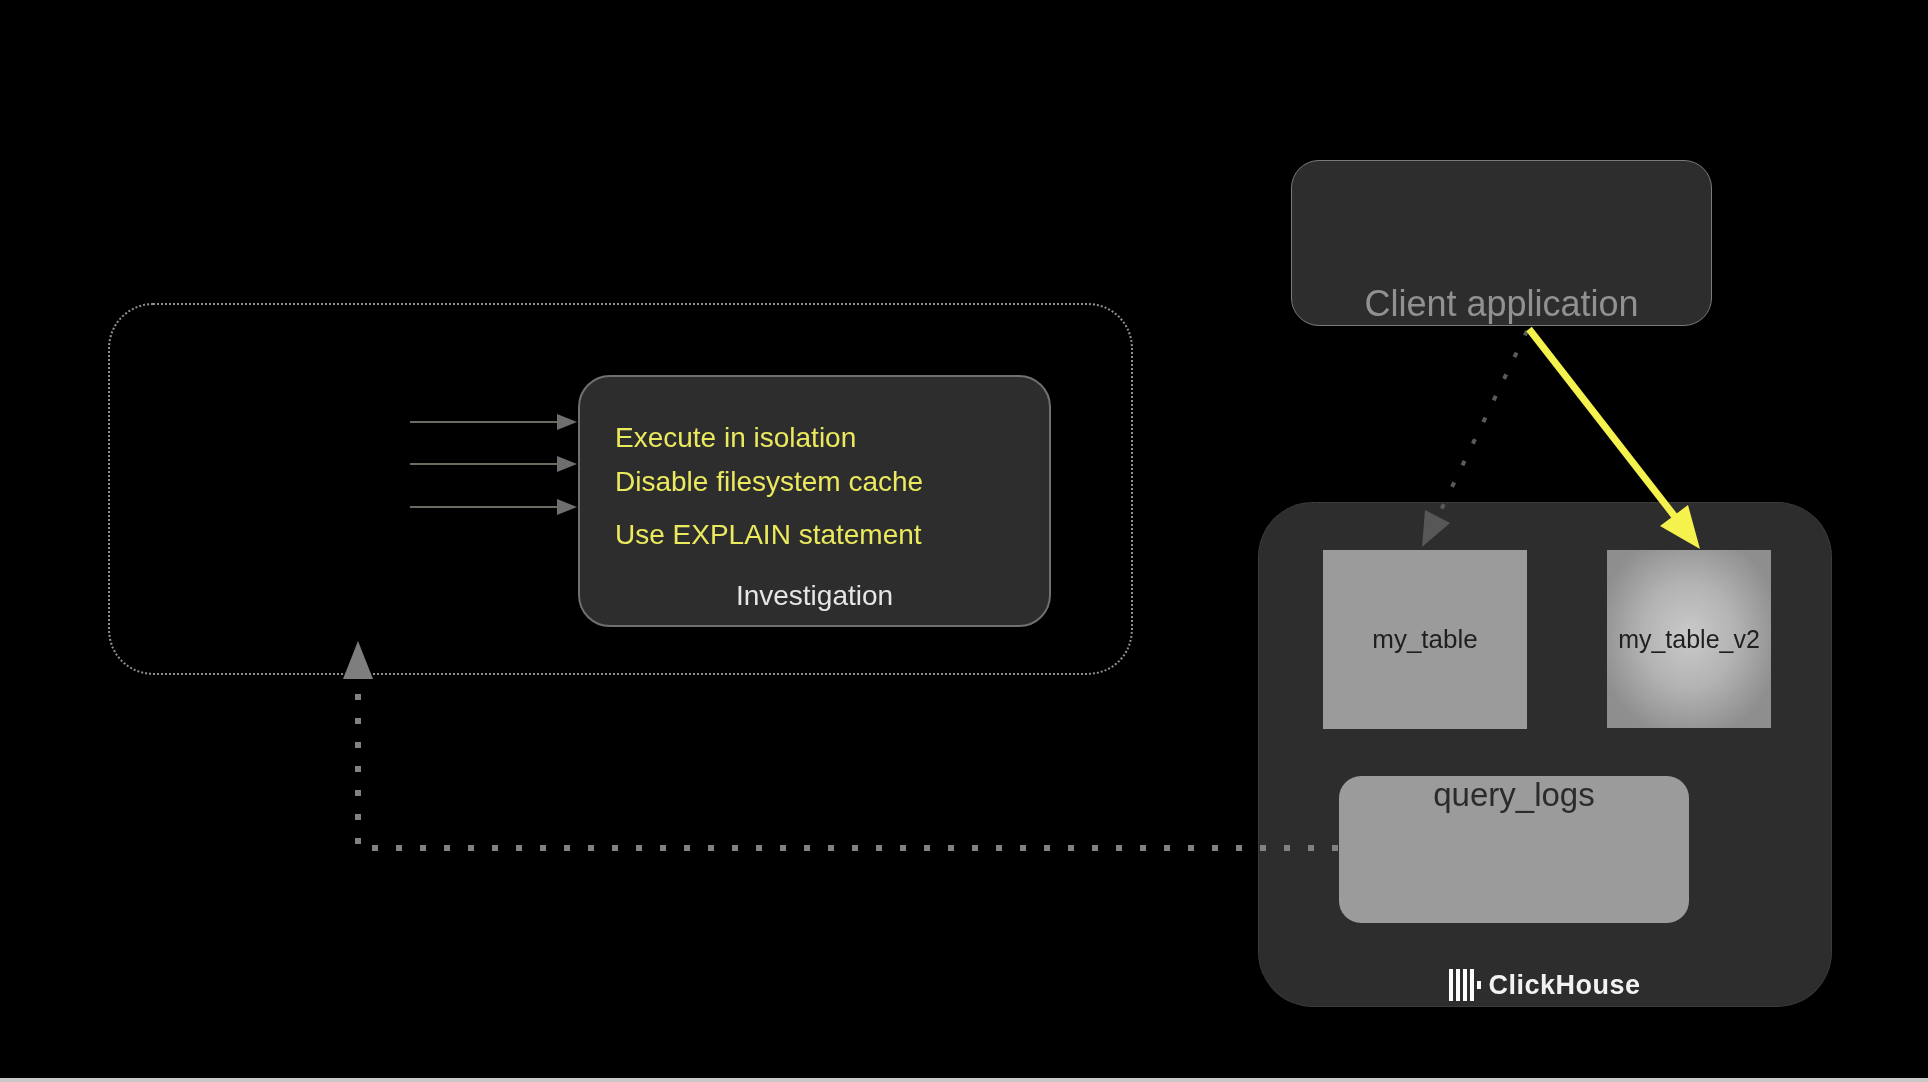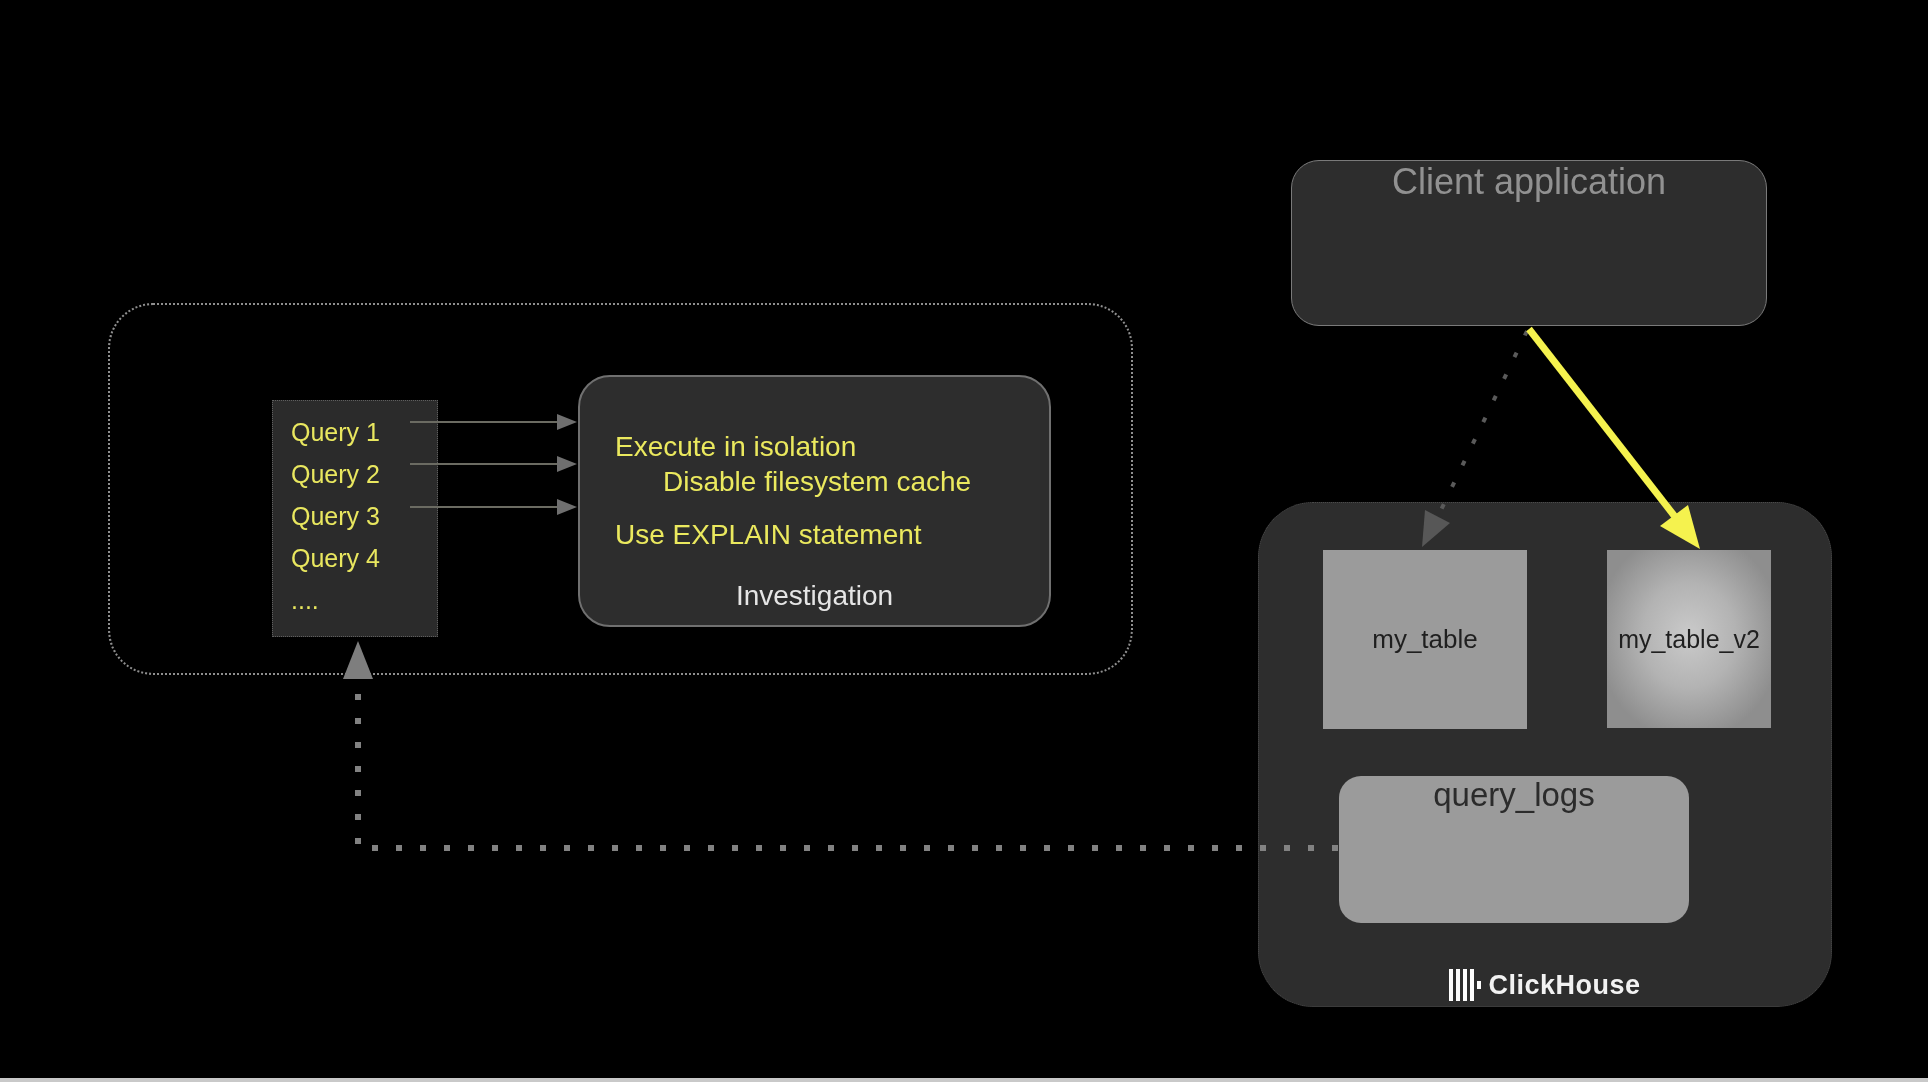--- a/index.html
+++ b/index.html
@@ -25,32 +25,32 @@
   
   .inv-box{
     position:absolute;left:578px;top:375px;width:473px;height:252px;
     background:#2d2d2d;border:2px solid #707070;border-radius:32px;
     box-sizing:border-box;
   }
   .inv-tip{
     position:absolute;left:35px;color:#ebe95e;font-size:28px;
     line-height:33px;white-space:nowrap;
   }
-  .inv-tip.t0{top:53px;text-align:center;}
-  .inv-tip.t1{top:88px;margin-left:48px;}
+  .inv-tip.t0{top:44px;text-align:center;}
+  .inv-tip.t1{top:88px;}
   .inv-tip.t2{top:141px;}
   .inv-label{
     position:absolute;left:0;right:0;top:203px;text-align:center;
     color:#e5e5e5;font-size:28px;
   }
   
   .client-box{
-    position:absolute;left:1291px;top:160px;width:476px;height:166px;
+    position:absolute;left:1291px;top:160px;width:421px;height:166px;
     background:#2d2d2d;border:1px solid #7a7a7a;border-radius:28px;
-    box-sizing:border-box;display:flex;align-items:flex-start;justify-content:center;
+    box-sizing:border-box;display:flex;align-items:flex-end;justify-content:center;
   }
   .client-label{color:#919191;font-size:36px;}
   
   .ch-box{
     position:absolute;left:1258px;top:502px;width:574px;height:505px;
     background:#2d2d2d;border:1px dotted #4a4a4a;border-radius:55px;
     box-sizing:border-box;
   }
   .table-box{
     position:absolute;background:#9b9b9b;display:flex;align-items:center;
@@ -81,27 +81,20 @@
     position:absolute;left:0;top:1078px;width:1928px;height:4px;background:#c9c9c9;
   }
 </style>
 </head>
 <body>
 
 <div class="canvas">
 
   <div class="dotted-region"></div>
 
-  <div class="query-box">
-    <div class="query-item">Query 1</div>
-    <div class="query-item">Query 2</div>
-    <div class="query-item">Query 3</div>
-    <div class="query-item">Query 4</div>
-    <div class="query-item">....</div>
-  </div>
 
   <div class="inv-box">
     <div class="inv-tip t0">Execute in isolation</div>
     <div class="inv-tip t1">Disable filesystem cache</div>
     <div class="inv-tip t2">Use EXPLAIN statement</div>
     <div class="inv-label">Investigation</div>
   </div>
 
   <div class="client-box">
     <span class="client-label">Client application</span>

